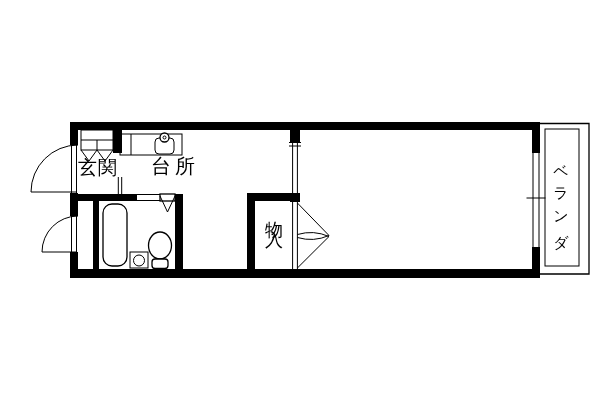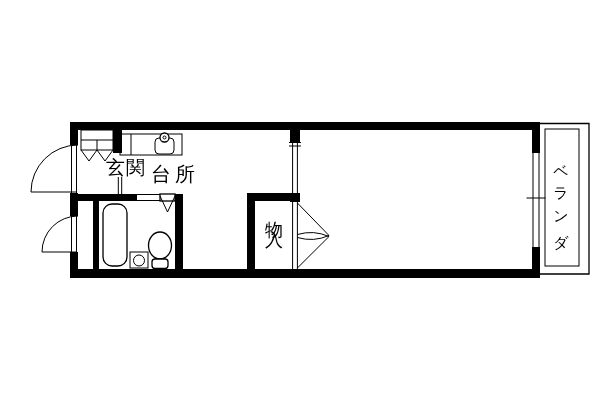--- a/index.html
+++ b/index.html
@@ -4,22 +4,22 @@
 <style>
   html,body{margin:0;padding:0;background:#ffffff;}
   #stage{
     position:relative;width:600px;height:400px;background:#ffffff;overflow:hidden;
     font-family:"Liberation Sans","DejaVu Sans",sans-serif;color:#000;
   }
   #plan-svg{position:absolute;left:0;top:0;}
   .lbl{position:absolute;color:#000;white-space:nowrap;line-height:1;}
   .lbl-h{}
   .lbl-v{writing-mode:vertical-rl;text-orientation:upright;}
-  #entrance-label{left:78px;top:158px;font-size:19px;letter-spacing:1px;margin-left:28px;}
-  #kitchen-label{left:151px;top:156px;font-size:20px;letter-spacing:4px;margin-top:8px;}
+  #entrance-label{left:78px;top:158px;font-size:19px;letter-spacing:1px;}
+  #kitchen-label{left:151px;top:156px;font-size:20px;letter-spacing:4px;}
   #closet-label{left:265px;top:207px;font-size:18px;letter-spacing:8px;}
   #room-label{left:384px;top:188px;font-size:20px;letter-spacing:6px;}
   #balcony-label{left:554px;top:154px;font-size:15px;letter-spacing:6px;}
   .wall{fill:#000000;stroke:none;}
   .thin{fill:none;stroke:#000000;stroke-width:1.3px;}
   .thin-white{fill:#ffffff;stroke:#000000;stroke-width:1.3px;}
   .hair{fill:none;stroke:#000000;stroke-width:1px;}
 </style>
 </head>
 <body>

